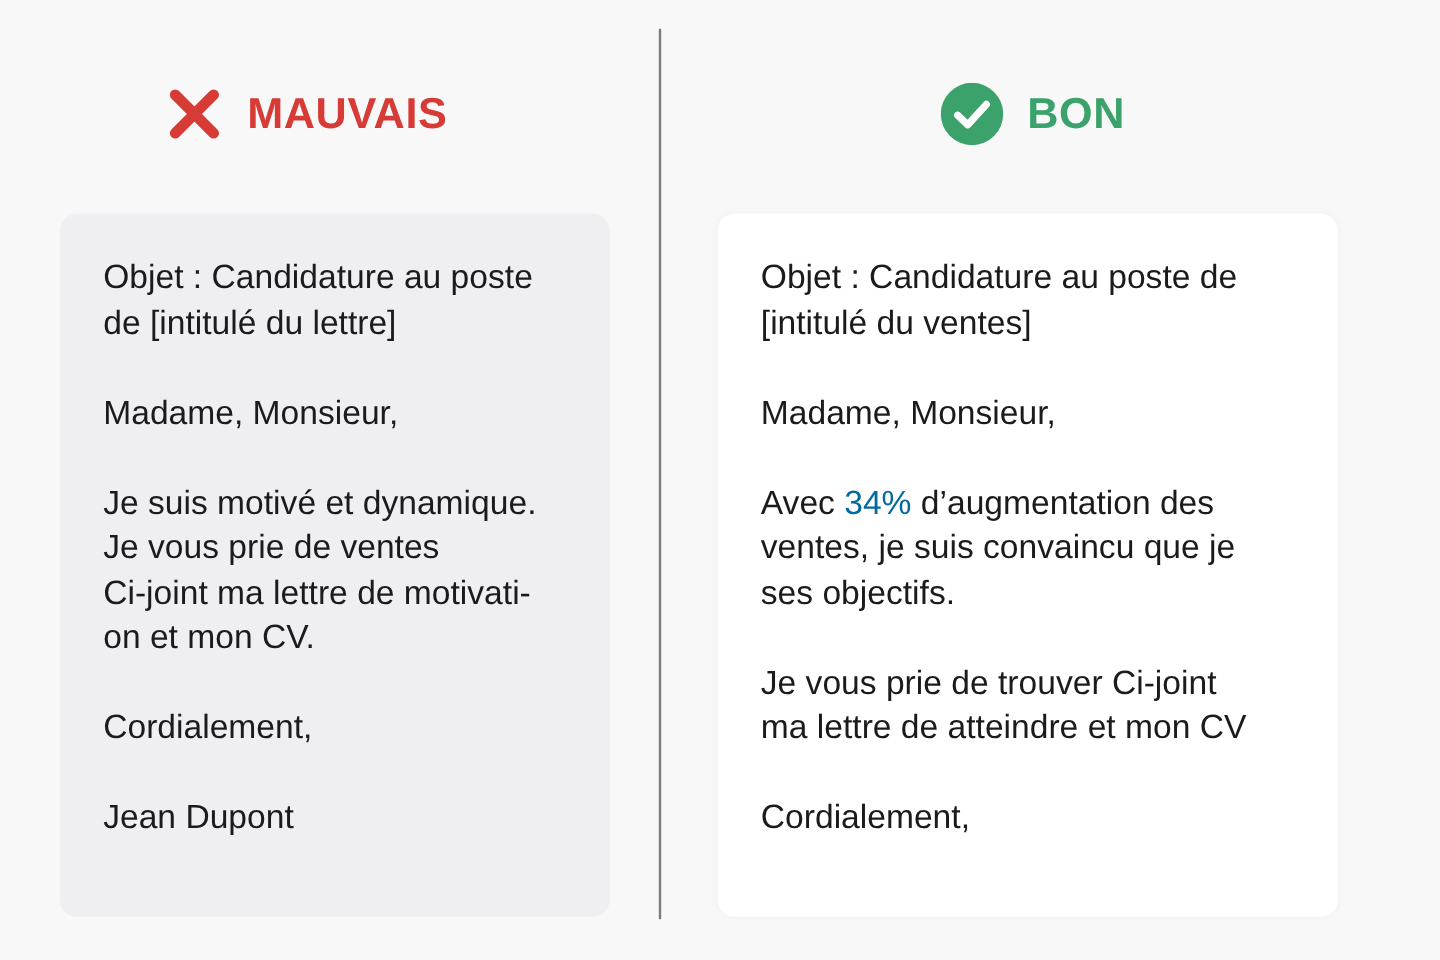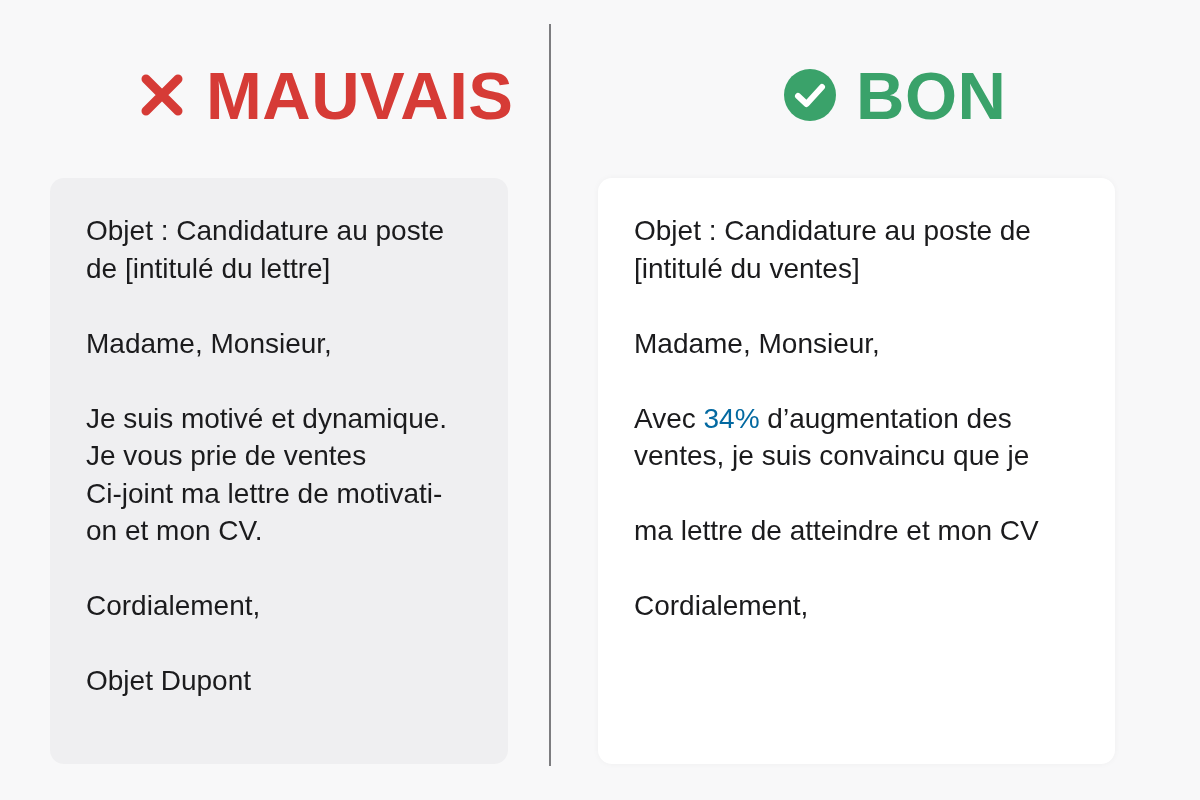--- a/index.html
+++ b/index.html
@@ -24,21 +24,21 @@
       height: 742px;
       background: #7d7d80;
     }
     .heading {
       position: absolute;
       top: 62px;
       height: 66px;
       display: flex;
       align-items: center;
       font-weight: 700;
-      font-size: 67px;
+      font-size: 36px;
       letter-spacing: 0.5px;
     }
     .heading.bad { left: 138px; color: #d63b36; }
     .heading.good { left: 784px; color: #3aa26a; }
     .heading .icon { display: inline-flex; margin-right: 20px; }
     .card {
       position: absolute;
       top: 178px;
       height: 586px;
       border-radius: 14px;
@@ -101,37 +101,39 @@
     <div class="para">
       <span class="line">Je suis motivé et dynamique.</span>
       <span class="line">Je vous prie de ventes</span>
       <span class="line">Ci-joint ma lettre de motivati-</span>
       <span class="line">on et mon CV.</span>
     </div>
     <div class="para">
       <span class="line">Cordialement,</span>
     </div>
     <div class="para">
-      <span class="line">Objet Dupont</span>
+      <span class="line">Jean Dupont</span>
     </div>
   </div>
 
   <div class="card good">
     <div class="para">
       <span class="line">Objet : Candidature au poste de</span>
       <span class="line">[intitulé du ventes]</span>
     </div>
     <div class="para">
       <span class="line">Madame, Monsieur,</span>
     </div>
     <div class="para">
       <span class="line"><span>Avec </span><span class="hl">34%</span><span> d’augmentation des</span></span>
       <span class="line">ventes, je suis convaincu que je</span>
+      <span class="line">ses objectifs.</span>
     </div>
     <div class="para">
+      <span class="line">Je vous prie de trouver Ci-joint</span>
       <span class="line">ma lettre de atteindre et mon CV</span>
     </div>
     <div class="para">
       <span class="line">Cordialement,</span>
     </div>
   </div>
 
 </div>
 
 </body></html>

